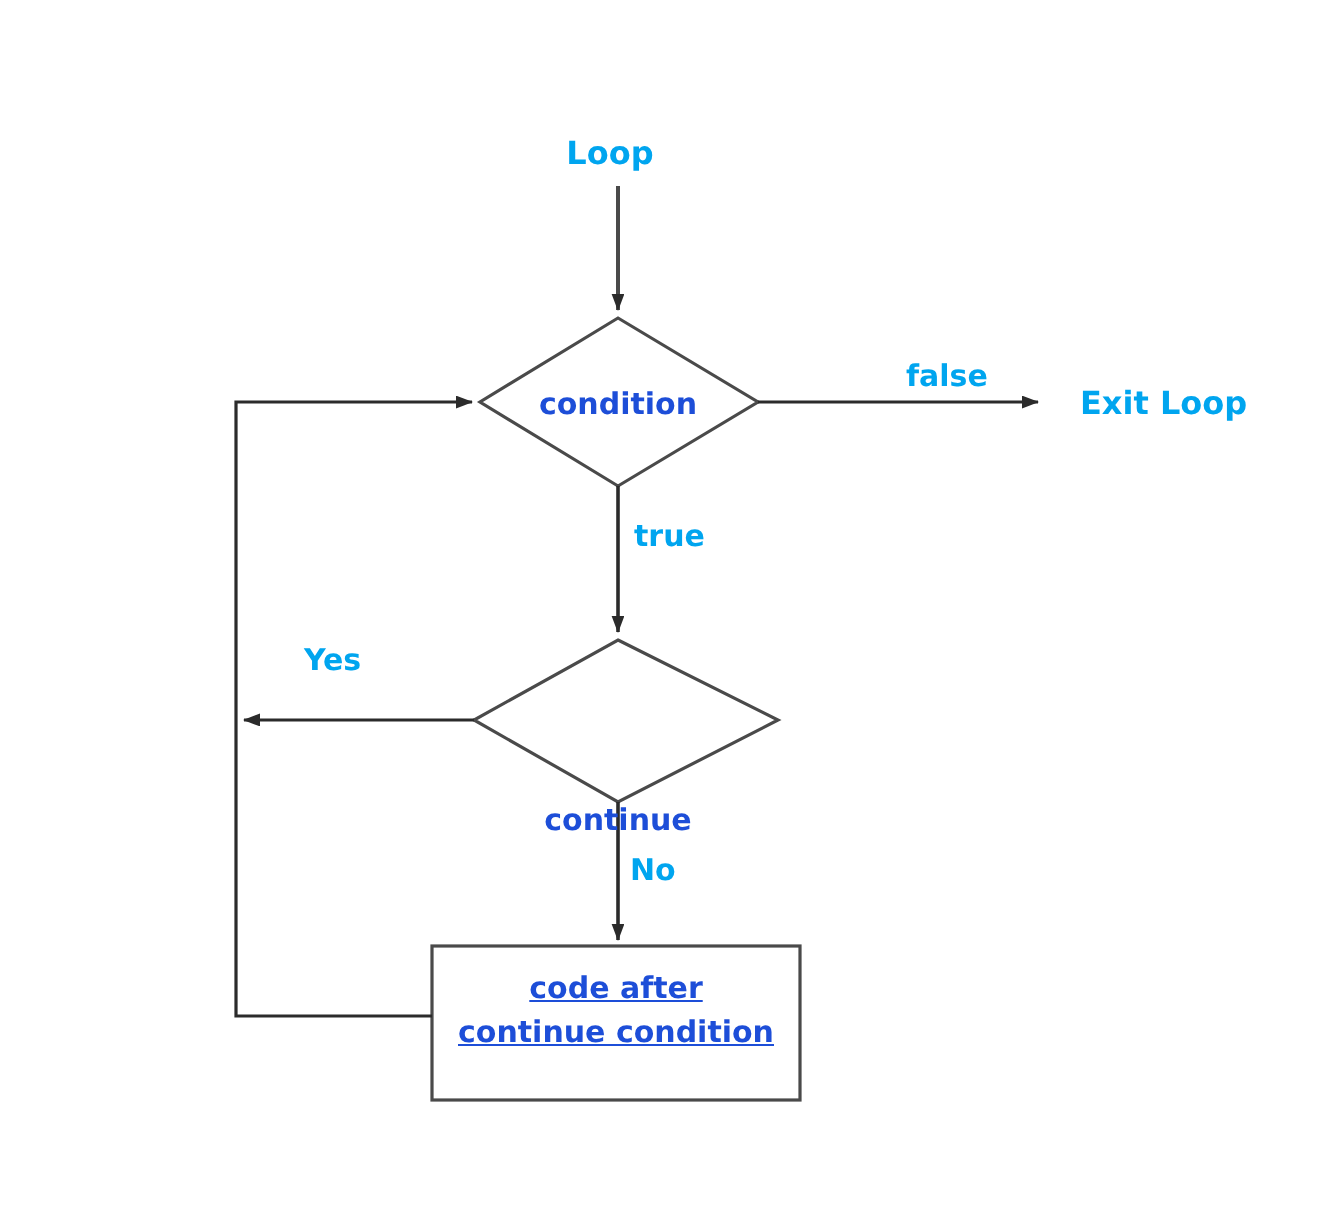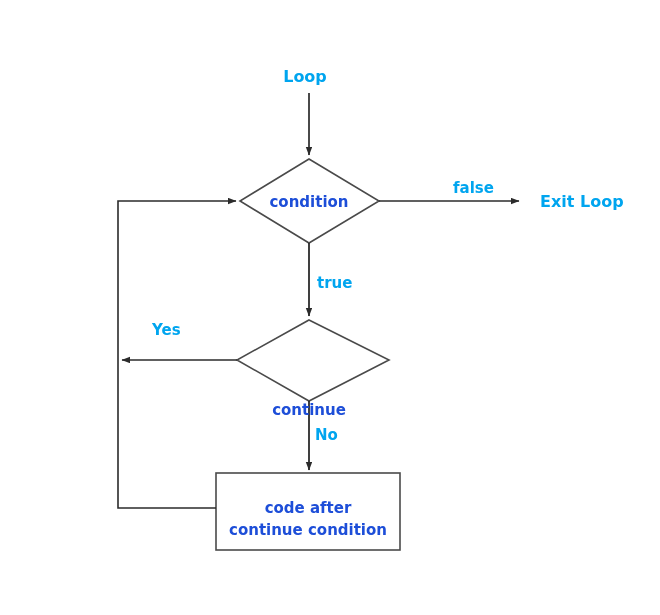--- a/index.html
+++ b/index.html
@@ -83,26 +83,26 @@
   </svg>
 
   <div class="lbl big center-x" style="left:305px; top:68px;">Loop</div>
 
   <div class="node-text center-x" style="left:309px; top:192px;">condition</div>
 
   <div class="lbl big" style="left:540px; top:193px;">Exit Loop</div>
 
   <div class="lbl" style="left:409px; top:180px;margin-left:44px;">false</div>
 
-  <div class="lbl" style="left:317px; top:275px;">true</div>
+  <div class="lbl" style="left:317px; top:260px;">true</div>
 
   <div class="node-text center-x" style="left:309px; top:352px;margin-top:48px;">continue</div>
 
   <div class="lbl" style="left:152px; top:322px;">Yes</div>
 
   <div class="lbl" style="left:315px; top:427px;">No</div>
 
-  <div class="node-text center-x" style="left:308px; top:498px;">
+  <div class="node-text center-x" style="left:308px; top:484px;text-decoration:underline;">
     <div>code after</div>
     <div>continue condition</div>
   </div>
 
 </div>
 
 </body></html>

